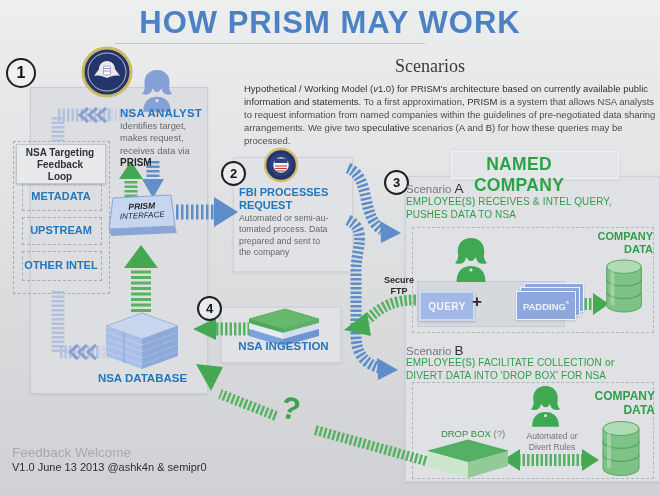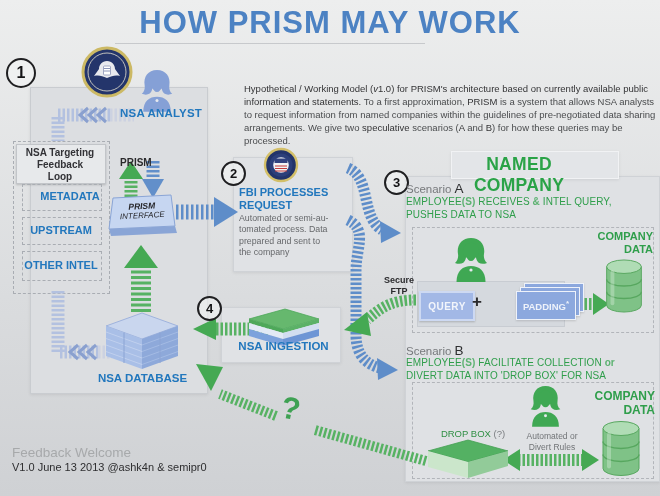--- a/index.html
+++ b/index.html
@@ -189,34 +189,38 @@
     <use href="#person" width="40" height="46" transform="translate(451,236)" fill="#3fa853"></use>
     <use href="#person" width="37" height="43" transform="translate(527,384)" fill="#3fa853"></use>
 
     <use href="#cyl" width="40" height="54" transform="translate(604,259)"></use>
     <use href="#cyl" width="40" height="57" transform="translate(601,420)"></use>
   </svg>
 
   <div class="abs title">HOW PRISM MAY WORK</div>
   <div class="hline" style="left:115px;top:43px;width:310px;"></div>
 
+  <div class="abs serifhead" style="left:240px;top:56px;width:380px;">Scenarios</div>
   <div class="abs para" style="left:244px;top:82px;width:412px;"><span class="sb">Hypothetical / Working Model (</span><span class="sb si">v</span><span class="sb">1.0) for PRISM's architecture based on currently available public information and statements.</span><span> To a first approximation, </span><span class="sb">PRISM</span><span> is a system that allows NSA analysts to request information from named companies within the guidelines of pre-negotiated data sharing arrangements. We give two </span><span class="sb">speculative</span><span> scenarios (</span><span class="sb">A</span><span> and </span><span class="sb">B</span><span>) for how these queries may be processed.</span></div>
 
   <div class="num" style="left:6px;top:58px;width:26px;height:26px;font-size:16px;">1</div>
   <div class="num" style="left:221px;top:161px;width:21px;height:21px;font-size:13px;">2</div>
   <div class="num" style="left:384px;top:170px;width:21px;height:21px;font-size:13px;">3</div>
   <div class="num" style="left:197px;top:296px;width:21px;height:21px;font-size:13px;">4</div>
 
   <div class="abs blue lbl-b" style="left:120px;top:107px;font-size:11.5px;letter-spacing:.2px;">NSA ANALYST</div>
+  <div class="abs pre graytxt" style="left:120px;top:120px;width:86px;font-size:9.3px;line-height:1.32;">Identifies target,
+makes request,
+receives data via</div>
   <div class="abs lbl-b" style="left:120px;top:157px;font-size:10px;color:#2a2a2c;">PRISM</div>
 
   <div class="abs pre" style="left:16px;top:147px;width:88px;font-size:10px;font-weight:bold;color:#323236;text-align:center;line-height:1.2;">NSA Targeting
 Feedback
 Loop</div>
-  <div class="abs blue lbl-b" style="left:22px;top:190px;width:78px;font-size:11px;text-align:center;padding-left:9px;">METADATA</div>
+  <div class="abs blue lbl-b" style="left:22px;top:190px;width:78px;font-size:11px;text-align:center;">METADATA</div>
   <div class="abs blue lbl-b" style="left:22px;top:224px;width:78px;font-size:11px;text-align:center;">UPSTREAM</div>
   <div class="abs blue lbl-b" style="left:22px;top:259px;width:78px;font-size:11px;text-align:center;">OTHER INTEL</div>
 
   <div class="abs" style="left:110px;top:201px;width:64px;text-align:center;transform:rotate(-3deg);color:#26262a;">
     <div class="si lbl-b" style="font-size:8.5px;">PRISM</div>
     <div class="si" style="font-size:8px;">INTERFACE</div>
   </div>
 
   <div class="abs blue lbl-b" style="left:95px;top:372px;width:95px;font-size:11.5px;text-align:center;">NSA DATABASE</div>
 

